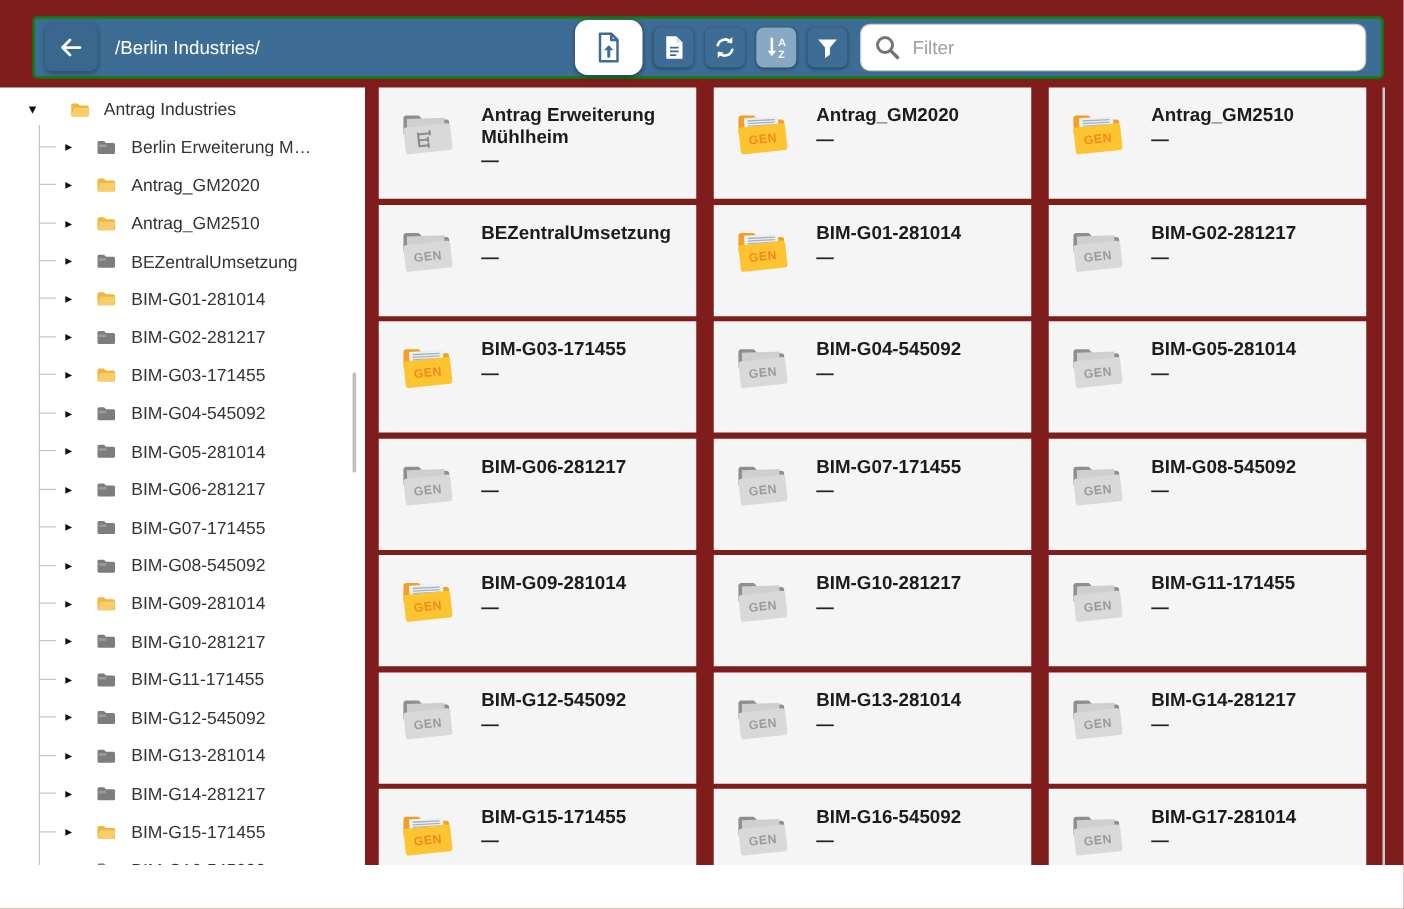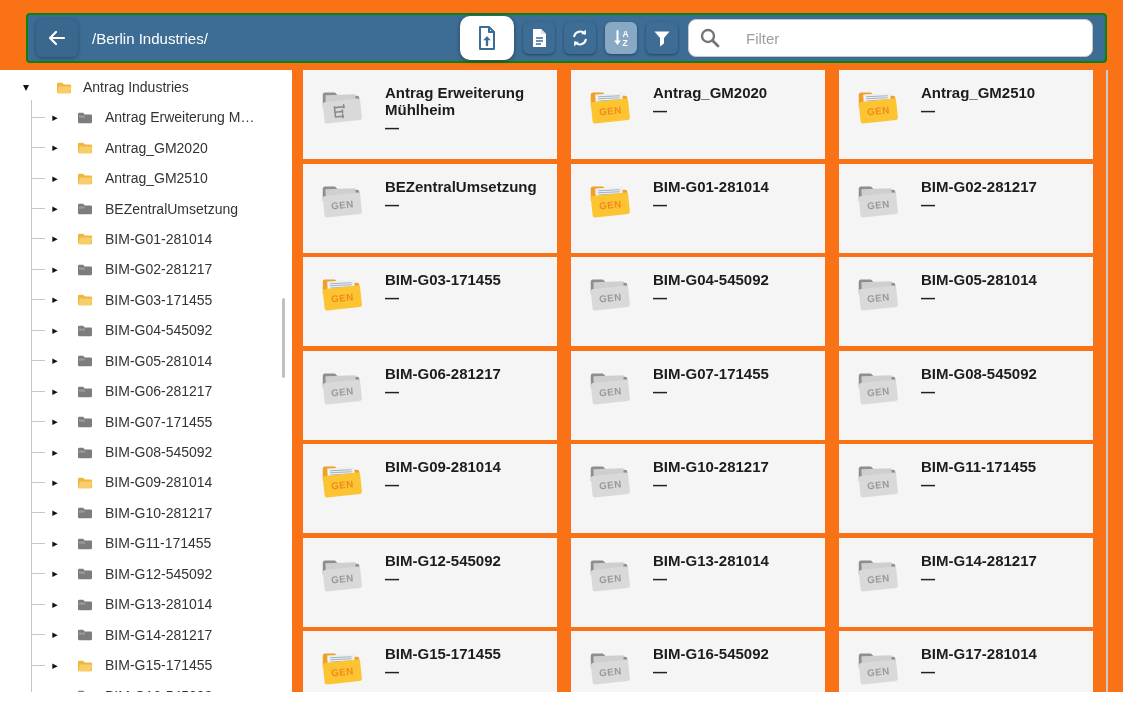--- a/index.html
+++ b/index.html
@@ -1,37 +1,37 @@
 <!DOCTYPE html>
 <html><head>
 <meta charset="utf-8">
 <style>
   html,body{margin:0;padding:0;background:#fff;}
-  .canvas{position:relative;width:1123px;height:692px;background:#f97316;overflow:hidden;
+  .canvas{position:relative;width:1123px;height:692px;background:#7f1d1d;overflow:hidden;
           font-family:"Liberation Sans",sans-serif;-webkit-font-smoothing:antialiased;}
 
   
   .topbar{position:absolute;left:26px;top:13px;width:1081px;height:50px;box-sizing:border-box;
           background:#3D6D95;border:2px solid #0C810C;border-radius:4px;
           display:flex;align-items:center;padding:0 12px 0 8px;}
   .back-btn{width:42px;height:38px;border:none;border-radius:6px;background:#39678E;
             box-shadow:0 1px 4px rgba(0,0,0,.35);display:flex;align-items:center;justify-content:center;
             cursor:pointer;flex:none;}
   .breadcrumb{color:#ffffff;font-size:15px;margin-left:14px;white-space:nowrap;flex:none;}
   .spacer{flex:1;}
   .tb-btn{height:32px;width:32px;border:none;border-radius:6px;background:#3D6D95;
           box-shadow:0 1px 3px rgba(0,0,0,.4);display:flex;align-items:center;justify-content:center;
           cursor:pointer;flex:none;margin-left:9px;}
   .tb-btn.active{background:#87A9C3;}
   .upload-btn{height:44px;width:54px;border:none;border-radius:10px;background:#ffffff;
           box-shadow:0 1px 4px rgba(0,0,0,.4);display:flex;align-items:center;justify-content:center;
           cursor:pointer;flex:none;margin-left:0;}
   .searchbox{margin-left:10px;width:405px;height:38px;background:#fff;border:1px solid #c9c9c9;
              border-radius:8px;display:flex;align-items:center;padding:0 10px;box-sizing:border-box;flex:none;}
-  .searchbox input{border:none;outline:none;flex:1;font-size:15px;margin-left:23px;
+  .searchbox input{border:none;outline:none;flex:1;font-size:15px;margin-left:7px;
                    font-family:"Liberation Sans",sans-serif;color:#333;background:transparent;}
   .searchbox input::placeholder{color:#9e9e9e;}
 
   
   .sidebar{position:absolute;left:0;top:70px;width:292px;height:657px;overflow:hidden;background:#fff;}
   .tree-root{display:flex;align-items:center;height:30px;margin-top:2px;padding-left:18px;cursor:pointer;}
   .tree-root .caret{width:16px;font-size:12px;color:#111;text-align:center;flex:none;}
   .tree-root .rfolder{margin-left:22px;flex:none;display:flex;}
   .tree-root .rlabel{margin-left:11px;font-size:14px;color:#333;}
   .tree-children{position:relative;}
@@ -149,21 +149,21 @@
 
   <div class="tree-row">
     <span class="hstub"></span>
     <span class="caret">▸</span>
     <span class="sfolder">
             <svg width="16" height="13" viewBox="0 0 16 13">
               <path d="M1 3 a1.2 1.2 0 0 1 1.2-1.2 h4 l1.6 1.6 h6 A1.2 1.2 0 0 1 15 4.6 V11 a1.2 1.2 0 0 1-1.2 1.2 H2.2 A1.2 1.2 0 0 1 1 11 z" fill="#7D7D7D"></path>
               <path d="M2 4.6 h6 v2 H2 z" fill="#9c9c9c"></path>
             </svg>
           </span>
-    <span class="tlabel">Antrag Erweiterung M…</span>
+    <span class="tlabel">Berlin Erweiterung M…</span>
   </div>
 
   <div class="tree-row">
     <span class="hstub"></span>
     <span class="caret">▸</span>
     <span class="sfolder">
             <svg width="16" height="13" viewBox="0 0 16 13">
               <path d="M1 3 a1.2 1.2 0 0 1 1.2-1.2 h4 l1.6 1.6 h6 A1.2 1.2 0 0 1 15 4.6 V11 a1.2 1.2 0 0 1-1.2 1.2 H2.2 A1.2 1.2 0 0 1 1 11 z" fill="#EFB73E"></path>
               <path d="M3 5.4 h12.6 L13.6 12.2 H1.2 z" fill="#F8CE6A"></path>
             </svg>

